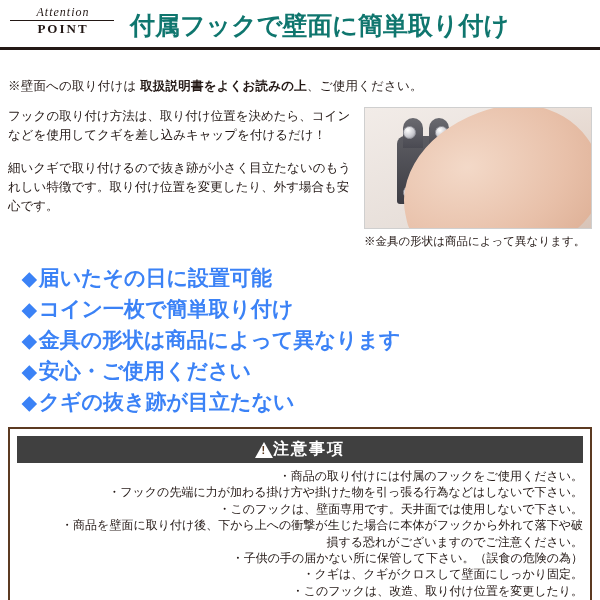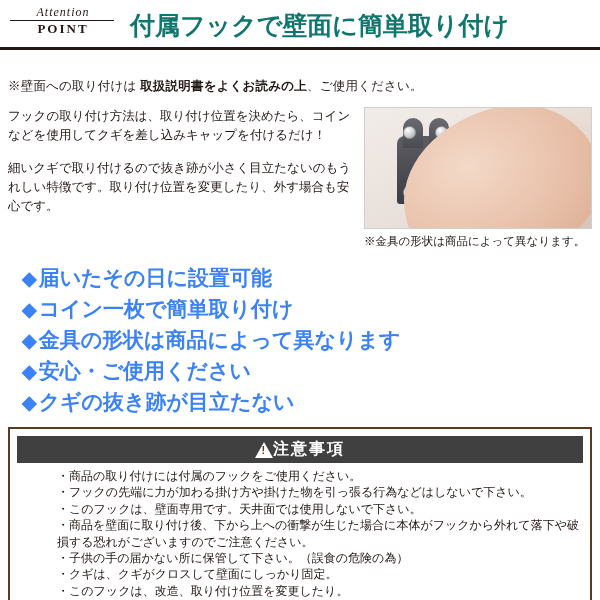--- a/index.html
+++ b/index.html
@@ -239,20 +239,21 @@
     letter-spacing: 2px;
   }
   .caution-list {
     margin-top: 5px;
   }
   .caution-list li {
     list-style: none;
     font-size: 12px;
     line-height: 16.4px;
     letter-spacing: 0px;
+    text-align: right;
   }
 </style>
 </head>
 <body>
 
 <div class="page">
 
   <div class="header">
     <div class="attention-point">
       <span class="attention-word">Attention</span>

